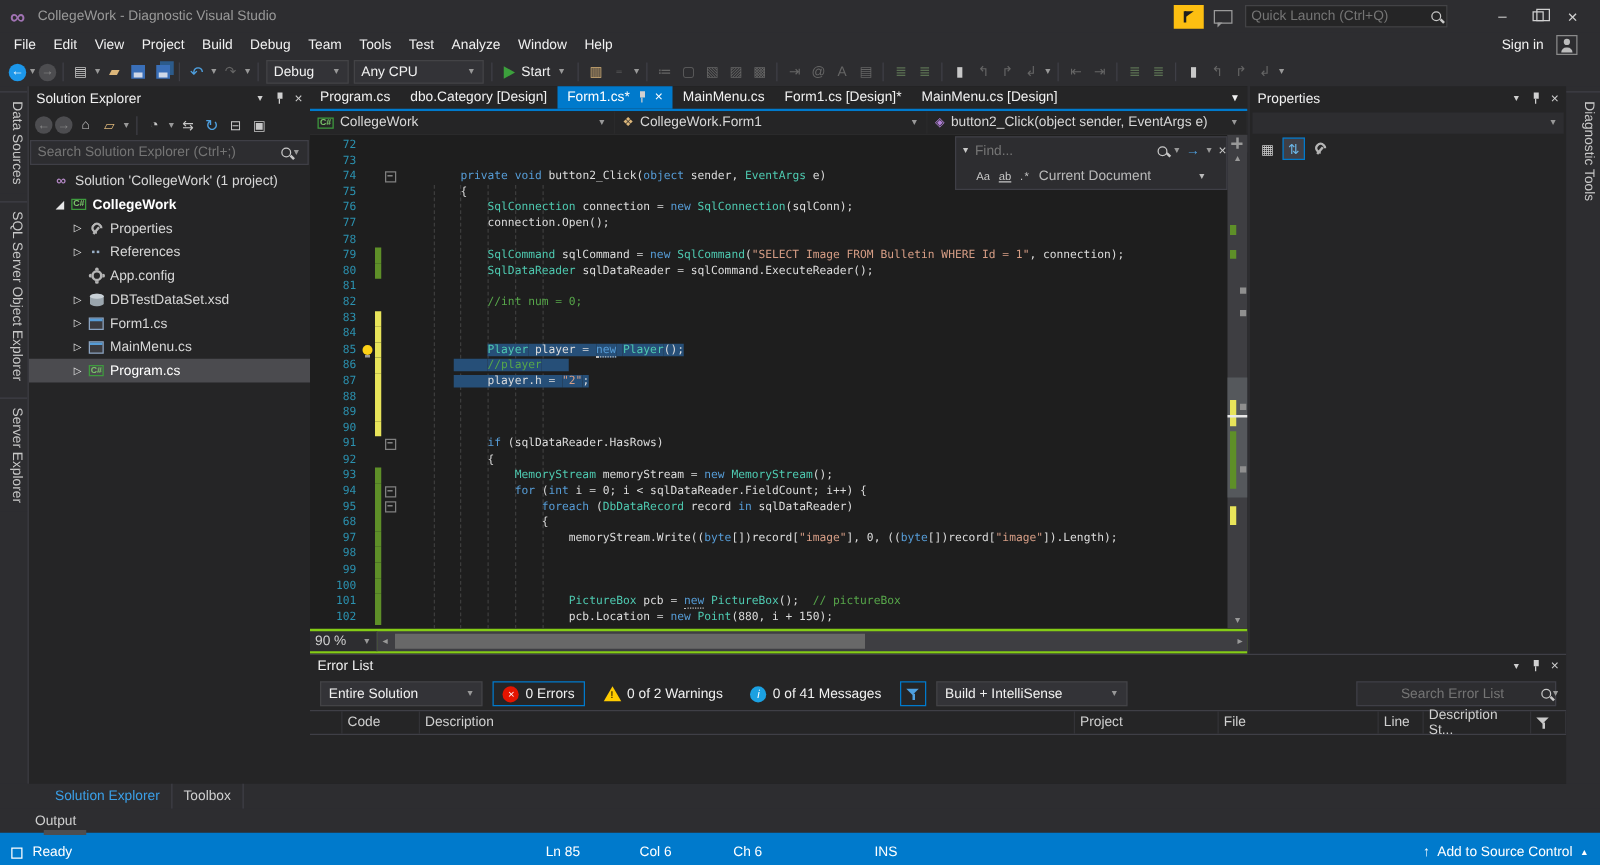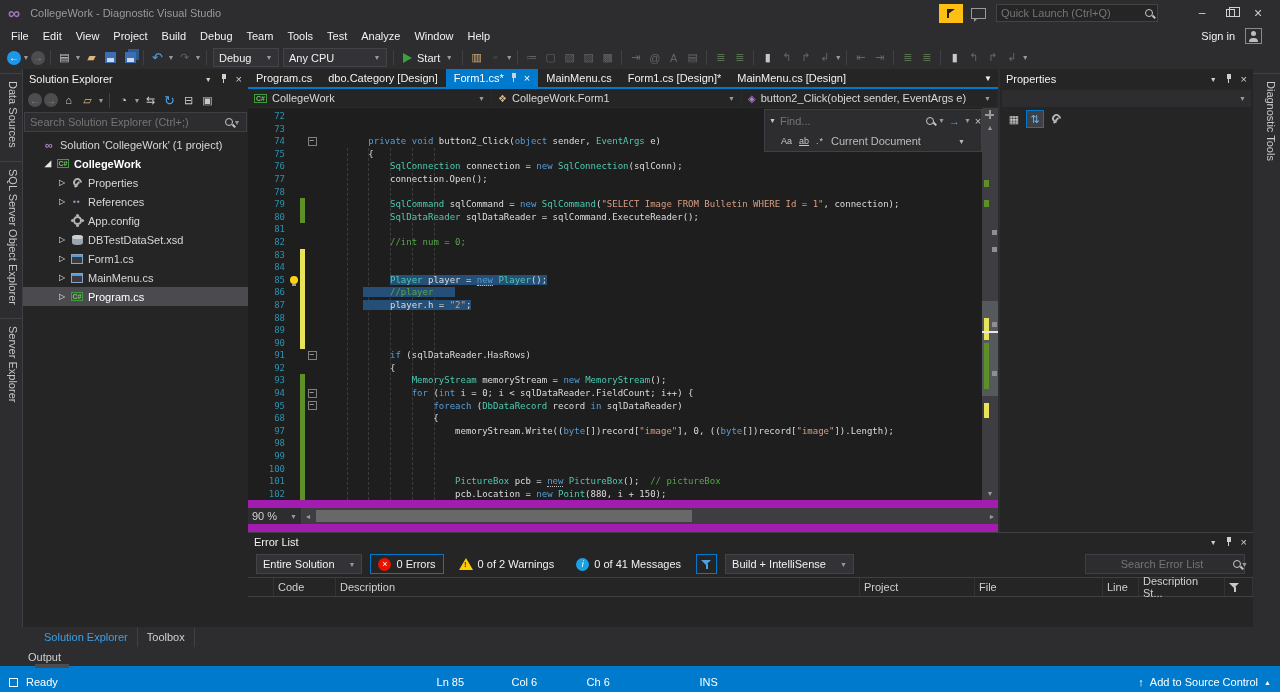--- a/index.html
+++ b/index.html
@@ -137,41 +137,41 @@
   .sarrow { height:12px; text-align:center; font-size:7px; color:#999; line-height:12px; }
   .strack { position:absolute; top:26px; bottom:12px; left:0; right:0; }
   .sm { position:absolute; } .sm.g { left:2px; width:5px; background:#5e8f28; }
   .sm.y { left:2px; width:5px; background:#e8e45a; }
   .sm.sq { right:1px; width:5px; height:5px; background:#8f8f8f; }
   .sm.thumb { left:0; right:0; background:#55585c; }
   .sm.caretline { left:0; right:0; height:2px; background:#e8e8e8; }
   .sarrow.bottom { position:absolute; bottom:0; left:0; right:0; }
 
   
-  .ebottom { height:32px; display:flex; align-items:center; background:#a21caf;text-align:center; }
+  .ebottom { height:20px; display:flex; align-items:center; background:#84cc16;text-align:center; }
   .zoombox { width:54px; height:16px; display:flex; align-items:center; padding:0 4px; gap:4px; background:#2d2d30; color:#d0d0d0; border-right:1px solid #3f3f46; }
   .zoombox .dd { margin-left:auto; font-size:7px; }
   .hscroll { flex:1; position:relative; height:16px; background:#3e3e42; }
   .hthumb { position:absolute; top:2px; bottom:2px; left:2%; width:54%; background:#686868; }
   .harrow { position:absolute; top:0; bottom:0; width:12px; display:flex; align-items:center; justify-content:center; font-size:7px; color:#999; }
   .harrow.l { left:0; } .harrow.r { right:0; }
 
   
   .splitter { width:2px; background:#2d2d30; }
   .props { flex:1; background:#252526; display:flex; flex-direction:column; }
   .propscombo { height:17px; margin:1px 2px; background:#2d2d30; display:flex; align-items:center; padding:0 5px; }
   .propscombo .dd { margin-left:auto; font-size:7px; color:#999; }
   .propstb { height:22px; display:flex; align-items:center; gap:3px; padding:0 5px; }
   .ptbi { width:18px; height:18px; display:flex; align-items:center; justify-content:center; color:#c8c8c8; font-size:11px; }
   .ptbi.sel { border:1px solid #007acc; background:#3f3f46; color:#6cb6e8; }
 
   
   .errorlist { height:104px; background:#252526; border-top:1px solid #3f3f46; display:flex; flex-direction:column; }
   .eltoolbar { height:26px; display:flex; align-items:center; padding:0 8px; gap:8px; }
-  .elcombo { height:20px; background:#333337; border:1px solid #434346; display:flex; align-items:center; padding:0 6px; color:#f1f1f1; }
+  .elcombo { height:20px; background:#333337; border:1px solid #434346; display:flex; align-items:center; padding:0 6px; color:#f1f1f1;gap:24px; }
   .elcombo .dd { font-size:7px; color:#999; margin-left:14px; }
   .elbtn { height:20px; display:flex; align-items:center; gap:5px; padding:0 7px; color:#f1f1f1; }
   .elbtn.boxed { border:1px solid #007acc; }
   .err-badge { width:13px; height:13px; border-radius:50%; background:#e51400; color:#fff; font-size:9px; display:flex; align-items:center; justify-content:center; }
   .warn-badge { width:14px; height:12px; position:relative; }
   .warn-badge::before { content:""; position:absolute; left:0; top:0; border-left:7px solid transparent; border-right:7px solid transparent; border-bottom:12px solid #fc0; }
   .warn-badge::after { content:"!"; position:absolute; left:5.5px; top:2px; font-size:8px; font-weight:bold; color:#4d3a00; }
   .info-badge { width:13px; height:13px; border-radius:50%; background:#1ba1e2; color:#fff; font-size:9px; font-style:italic; display:flex; align-items:center; justify-content:center; }
   .funnel { width:11px; height:11px; position:relative; display:inline-block; }
   .funnel::before { content:""; position:absolute; top:1px; left:0; border-left:5.5px solid transparent; border-right:5.5px solid transparent; border-top:5px solid #4ea0e0; }

